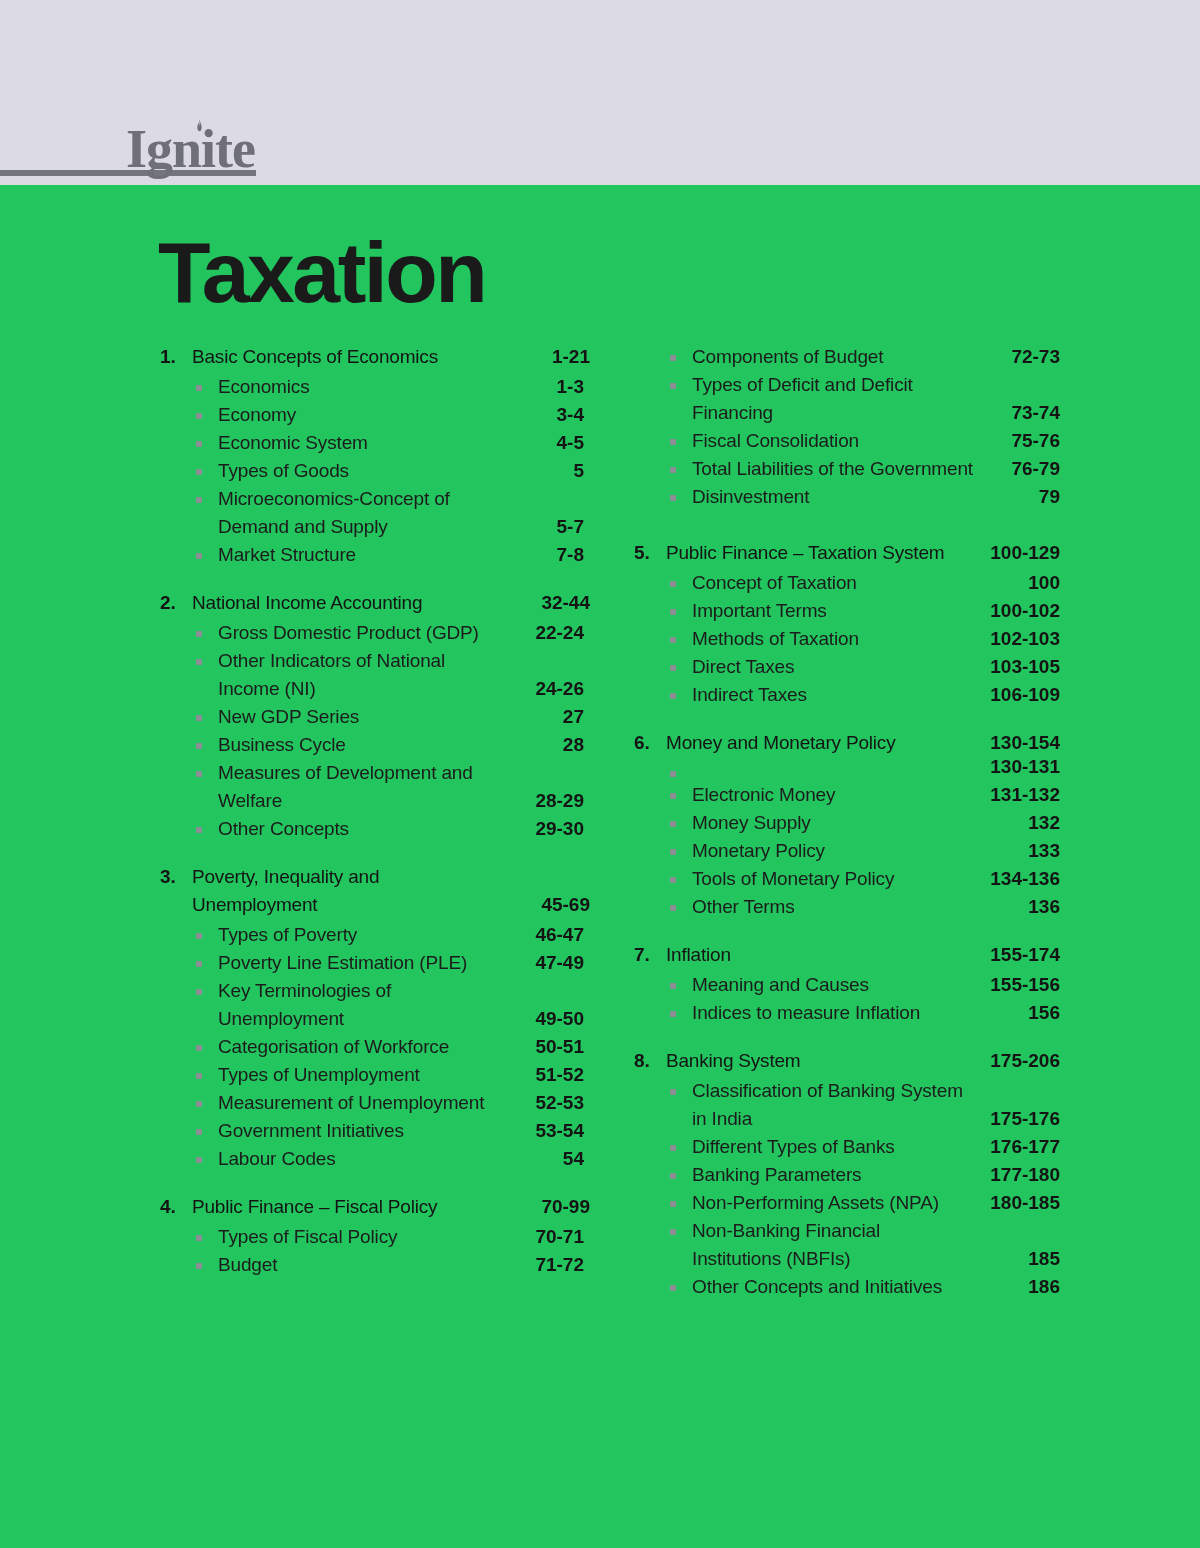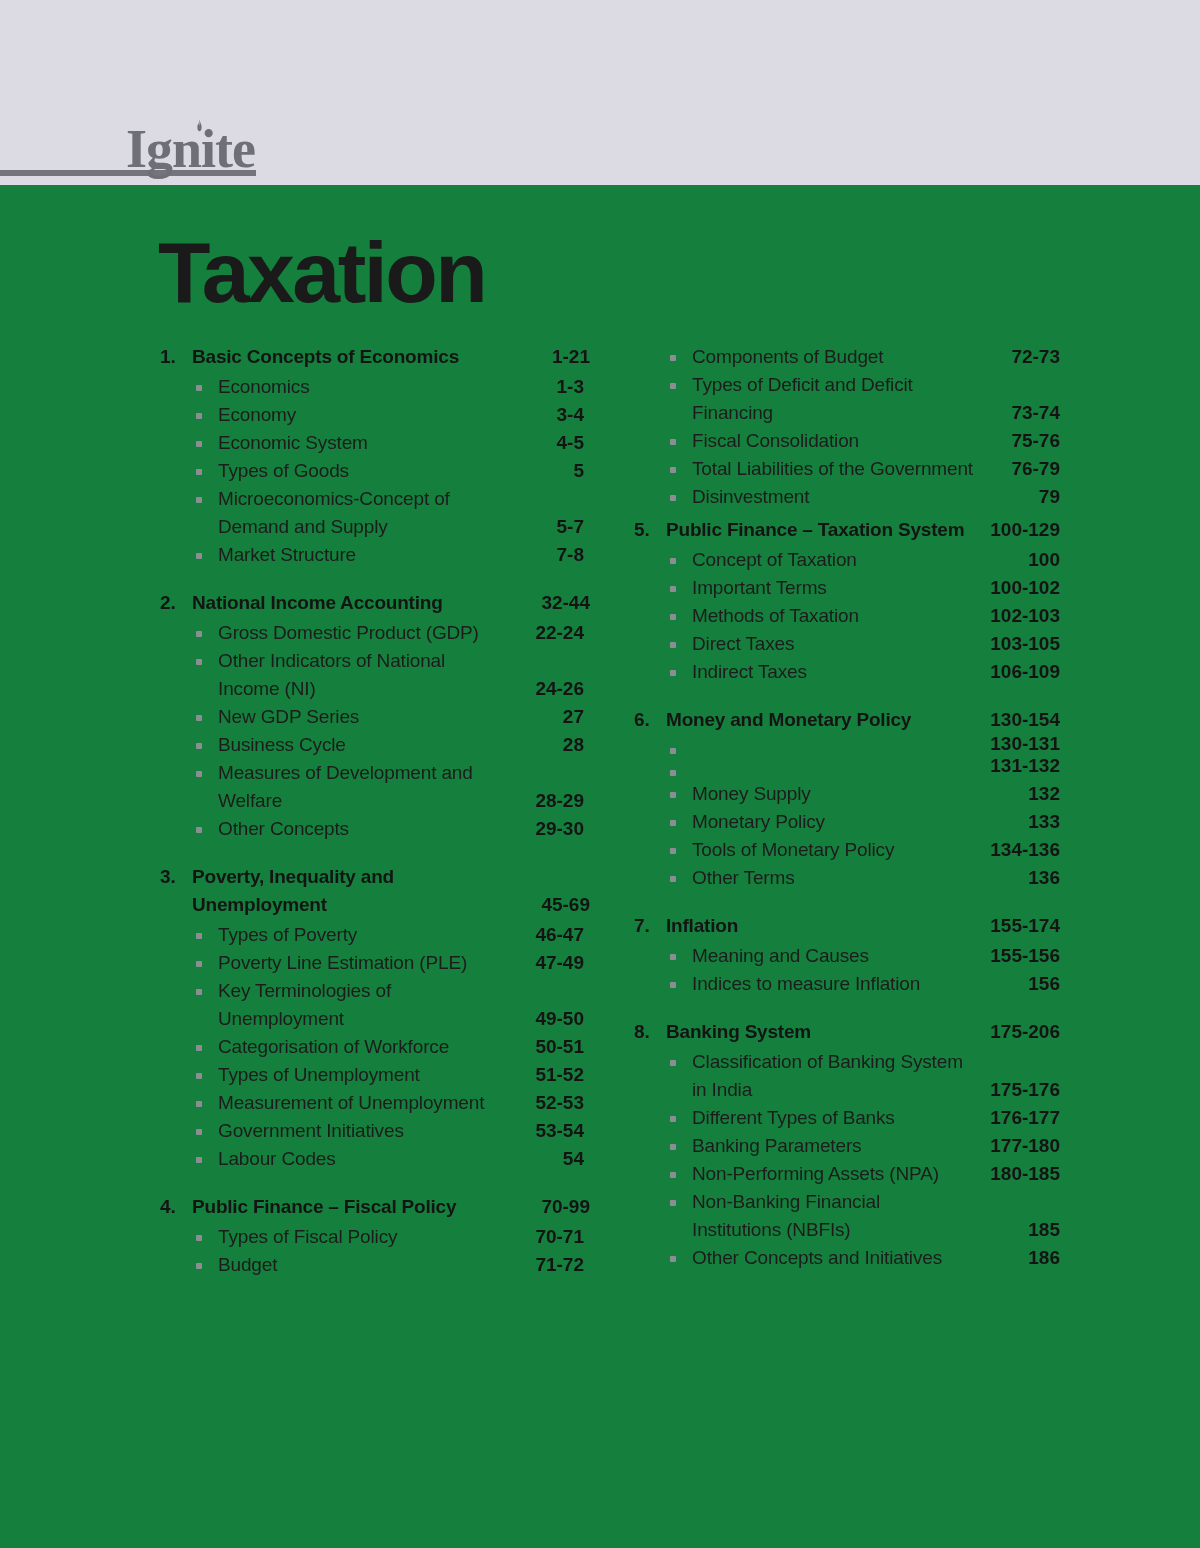--- a/index.html
+++ b/index.html
@@ -12,21 +12,21 @@
     background: #ffffff;
     font-family: "Liberation Sans", sans-serif;
     -webkit-font-smoothing: antialiased;
     overflow: hidden;
   }
 
   .page {
     position: relative;
     width: 1200px;
     height: 1548px;
-    background: #15803d;
+    background: #22c55e;
   }
 
   
   .header-band {
     position: absolute;
     top: 0;
     left: 0;
     width: 1200px;
     height: 185px;
     background: #dcdbe4;
@@ -103,21 +103,21 @@
     width: 26px;
     font-weight: bold;
     font-size: 19px;
     line-height: 28px;
     color: #141414;
   }
   .chapter-title {
     display: block;
     margin-left: 32px;
     margin-right: 86px;
-    font-weight: bold;
+    font-weight: normal;
     font-size: 19px;
     line-height: 28px;
     letter-spacing: -0.2px;
     color: #141414;
   }
   .chapter-pages {
     position: absolute;
     right: 0;
     bottom: 0;
     font-weight: bold;
@@ -161,21 +161,21 @@
     font-weight: 600;
     color: #141414;
     white-space: nowrap;
   }
 
   
   .col-right .chapter-pages,
   .col-right .entry-pages { right: 0; }
 
   
-  .orphan-list { margin-bottom: 5px; }
+  .orphan-list { margin-bottom: 28px; }
 </style>
 </head>
 <body>
 
 <div class="page">
 
   <div class="header-band">
     <div class="header-rule"></div>
     <div class="logo">
       <span>Ignite</span>
@@ -393,20 +393,21 @@
             <span class="chapter-num">6.</span>
             <span class="chapter-title">Money and Monetary Policy</span>
             <span class="chapter-pages">130-154</span>
           </div>
           <div class="entry">
             <span class="entry-bullet"></span>
             <span class="entry-pages">130-131</span>
           </div>
           <div class="entry">
             <span class="entry-bullet"></span>
+            <span class="entry-label">Electronic Money</span>
             <span class="entry-pages">131-132</span>
           </div>
           <div class="entry">
             <span class="entry-bullet"></span>
             <span class="entry-label">Money Supply</span>
             <span class="entry-pages">132</span>
           </div>
           <div class="entry">
             <span class="entry-bullet"></span>
             <span class="entry-label">Monetary Policy</span>

